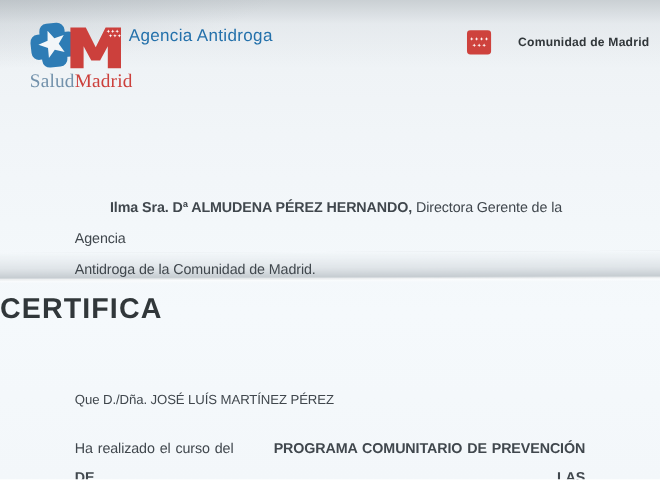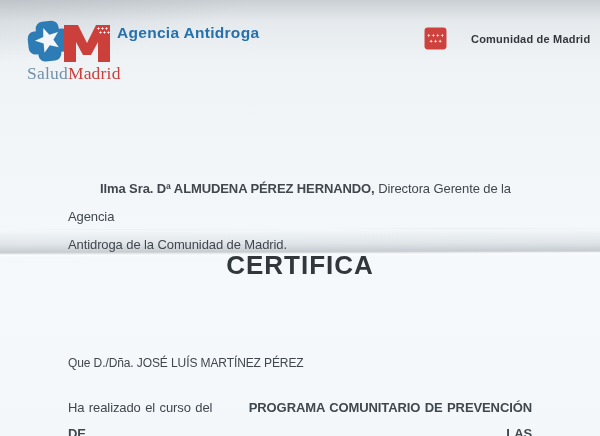--- a/index.html
+++ b/index.html
@@ -41,38 +41,38 @@
   .salud-logo { position: absolute; left: 0; top: 0; width: 130px; height: 92px; }
   .salud-wordmark {
     position: absolute; left: 27px; top: 63px;
     font-size: 17.5px; letter-spacing: .2px; white-space: nowrap; font-family: Liberation Serif, serif;
   }
   .salud-wordmark .salud  { color: var(--salud-blue, #7291ab); }
   .salud-wordmark .madrid { color: var(--brand-red, #c94e45); }
 
   .agency-title {
     position: absolute; left: 117px; top: 24px;
-    font-size: 15.5px; font-weight: 700; letter-spacing: .3px;
+    font-size: 15.5px; font-weight: 400; letter-spacing: .3px;
     color: var(--agency-blue, #2471ab);
     white-space: nowrap;
   }
 
   .comunidad { position: absolute; left: 424px; top: 27px; display: flex; align-items: center; gap: 24px; }
   .comunidad-label { font-size: 11px; font-weight: 700; color: var(--heading-dark, #37393b); letter-spacing: .2px; white-space: nowrap; }
 
   
   .issuer {
     position: absolute; left: 68px; top: 175px; width: 485px;
     font-size: 13px; line-height: 28px; letter-spacing: -.1px;
   }
   .bold { font-weight: 700; padding-left: 32px; }
 
   .heading {
-    position: absolute; left: 0; right: 0; top: 250px;
-    text-align: center; font-size: 26px; font-weight: 700; letter-spacing: 1px;
+    position: absolute; left: 0; right: 0; top: 265px;
+    font-size: 26px; font-weight: 700; letter-spacing: 1px;
     color: var(--heading-dark, #31373a);
   }
 
   .recipient {
     position: absolute; left: 68px; top: 356px;
     font-size: 12px; letter-spacing: -.1px; white-space: nowrap;
   }
 
   .course {
     position: absolute; left: 68px; top: 395px; width: 464px;

